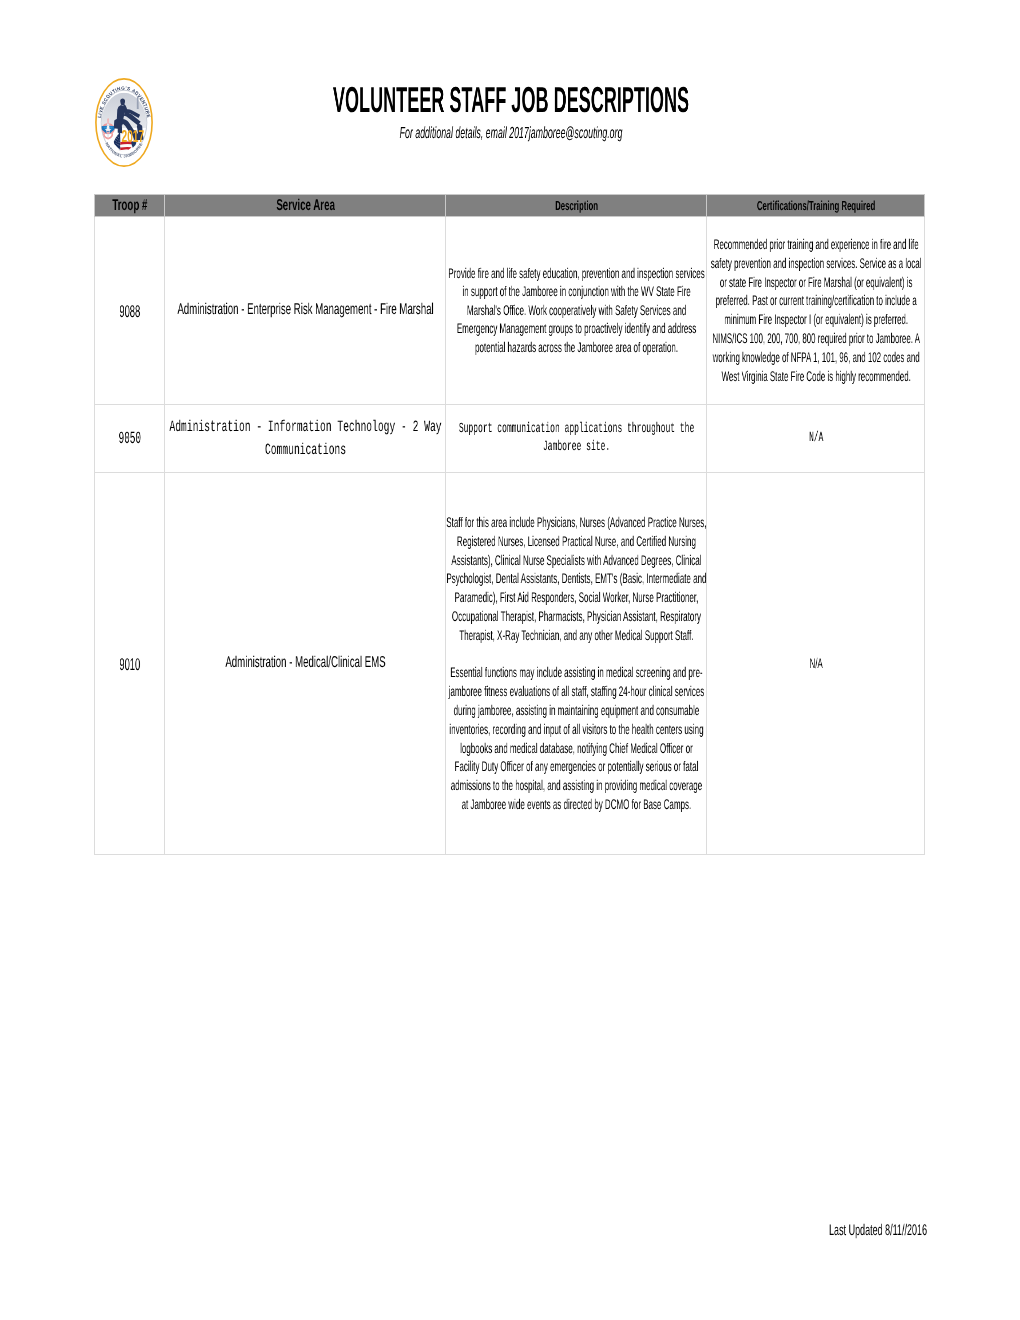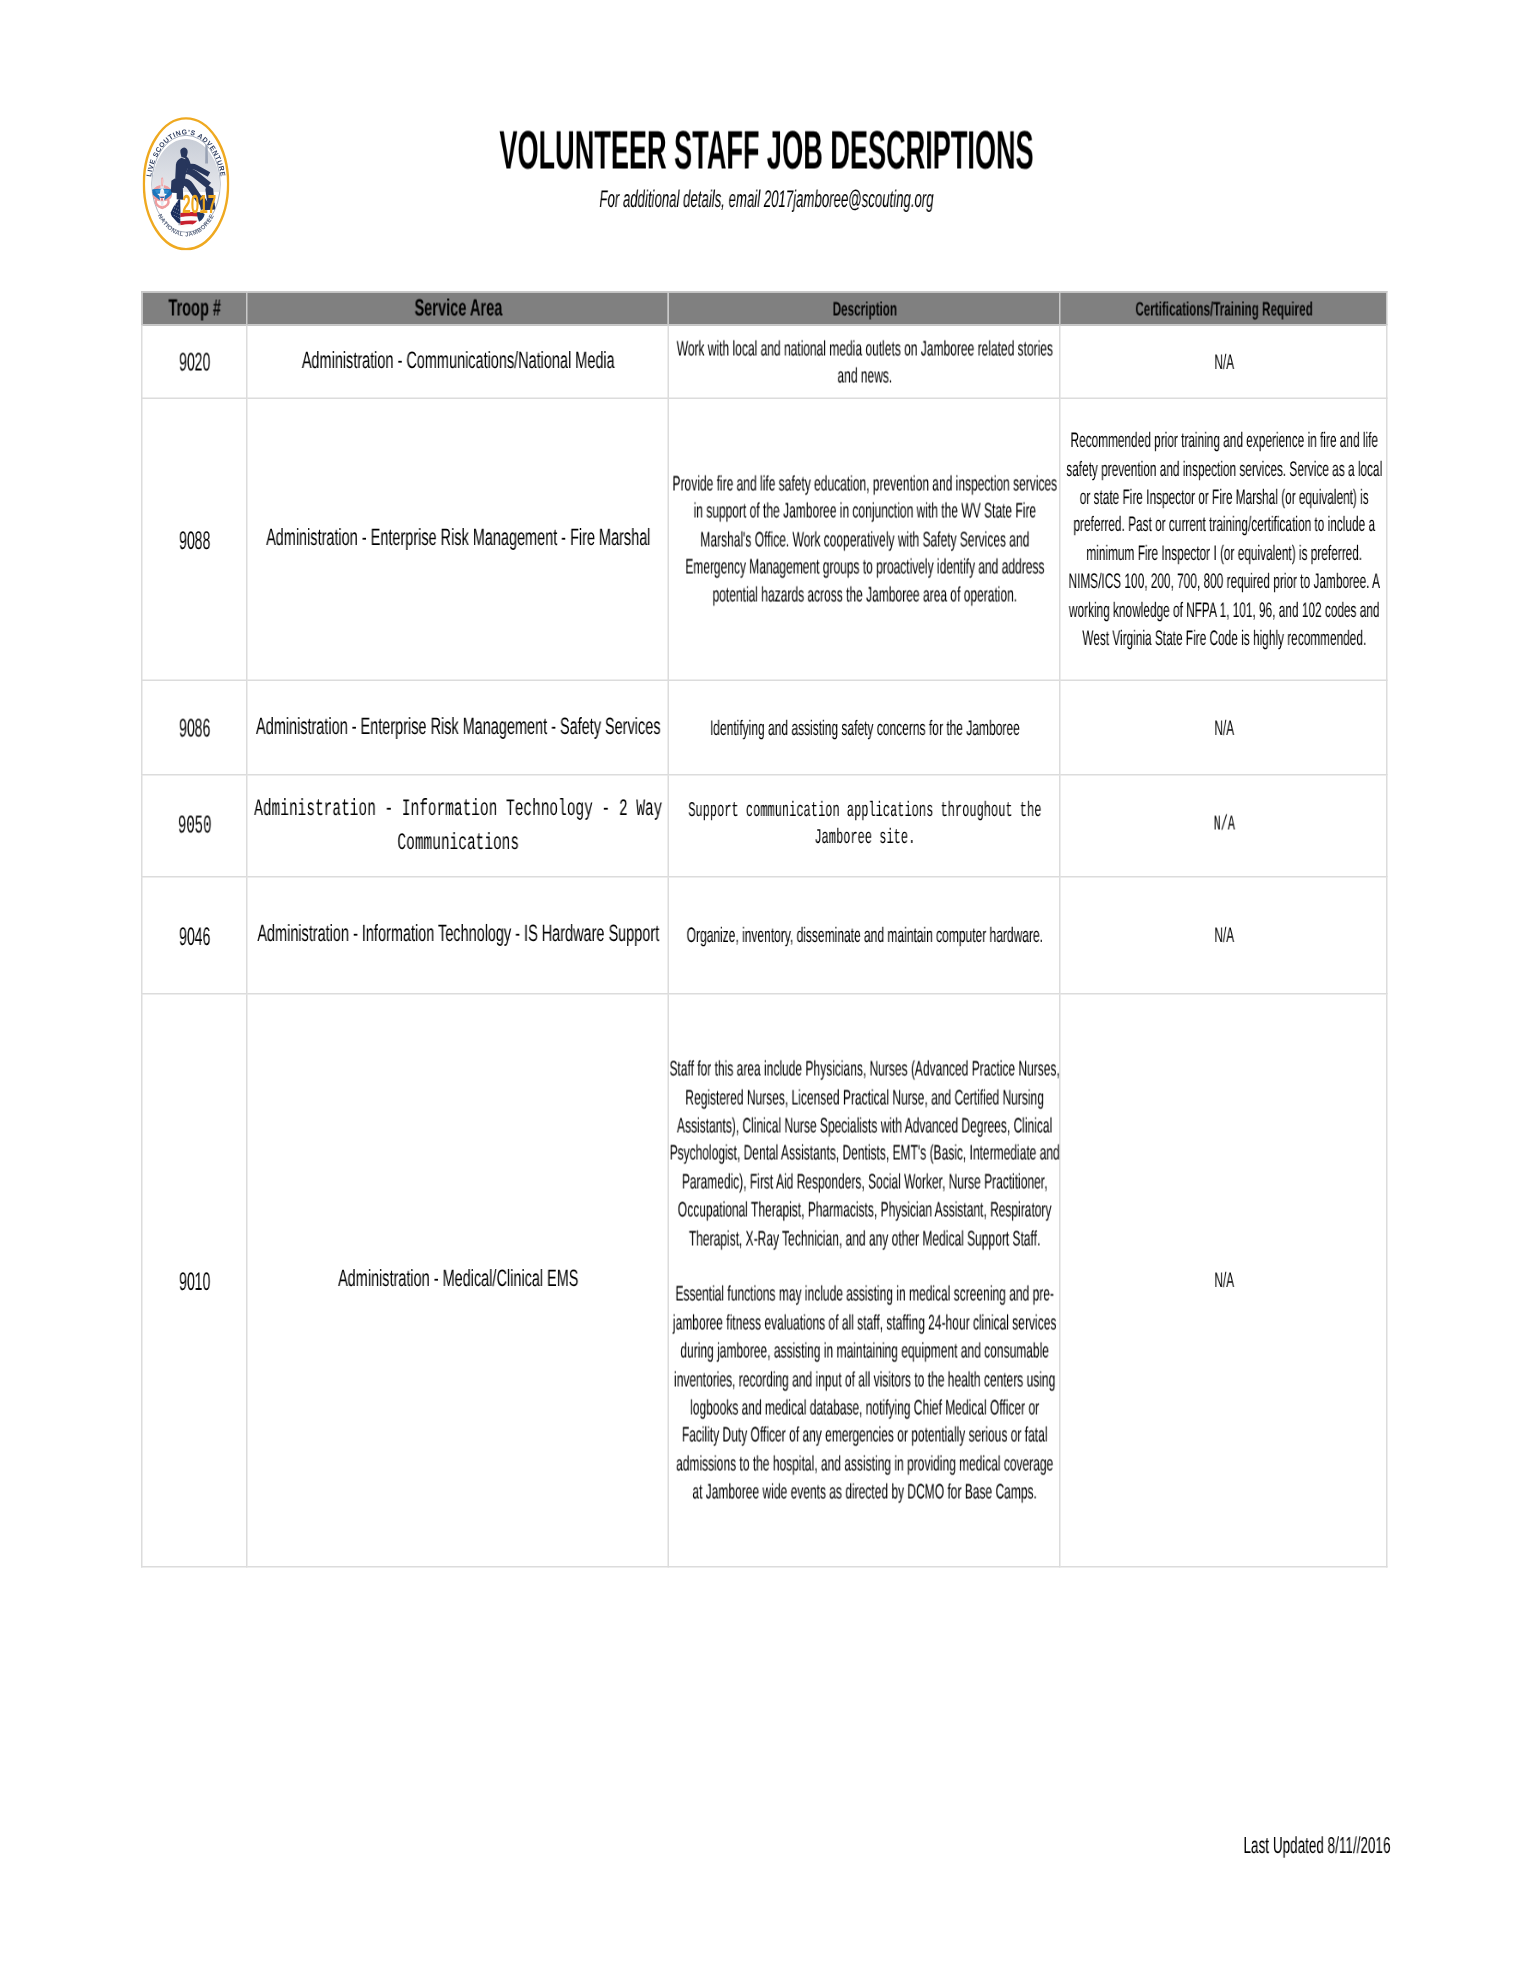--- a/index.html
+++ b/index.html
@@ -171,85 +171,43 @@
           </th>
      <th>
             <span class="sq hin" style="display: block; font-weight: bold; white-space: nowrap; font-size: 13px; line-height: 21px; text-align: center; transform: scaleX(0.6); transform-origin: left top; will-change: transform; width: 432px; margin-left: 1px;">Description</span>
           </th>
      <th>
             <span class="sq hin" style="display: block; font-weight: bold; white-space: nowrap; font-size: 13px; line-height: 21px; text-align: center; transform: scaleX(0.6); transform-origin: left top; will-change: transform; width: 360px; margin-left: 1px;">Certifications/Training Required</span>
           </th>
    </tr>
   </thead>
   <tbody>
-        <tr style="height: 49px;">
-          <td>
-            <div style="position: relative; top: 1px; font-size: 17px; line-height: 22px; transform: scaleX(0.553); transform-origin: left top; will-change: transform; white-space: nowrap; text-align: center; width: 122.242px; margin-left: 1px;">9020</div>
-          </td>
-          <td>
-            <div style="font-size: 15.7px; line-height: 22.6px; width: 444px; transform: scaleX(0.6149); transform-origin: left top; will-change: transform; text-align: center; margin-left: 4.0922px;">Administration - Communications/National Media</div>
-          </td>
-          <td>
-            <div style="font-size: 14px; line-height: 18.4px; width: 453px; transform: scaleX(0.572); transform-origin: left top; will-change: transform; text-align: center; margin-left: 1.042px;">Work with local and national media outlets on Jamboree related stories and news.</div>
-          </td>
-          <td>
-            <div style="position: relative; top: 0px; font-size: 14px; line-height: 18.8px; width: 380px; transform: scaleX(0.564); transform-origin: left top; will-change: transform; text-align: center; margin-left: 1.84px;">N/A</div>
-          </td>
-        </tr>
         <tr style="height: 188px;">
           <td>
             <div style="position: relative; top: 1px; font-size: 17px; line-height: 22px; transform: scaleX(0.553); transform-origin: left top; will-change: transform; white-space: nowrap; text-align: center; width: 122.242px; margin-left: 1px;">9088</div>
           </td>
           <td>
             <div style="font-size: 15.7px; line-height: 22.6px; width: 444px; transform: scaleX(0.6149); transform-origin: left top; will-change: transform; text-align: center; margin-left: 4.0922px;">Administration - Enterprise Risk Management - Fire Marshal</div>
           </td>
           <td>
             <div style="font-size: 14px; line-height: 18.4px; width: 453px; transform: scaleX(0.572); transform-origin: left top; will-change: transform; text-align: center; margin-left: 1.042px;">Provide fire and life safety education, prevention and inspection services in support of the Jamboree in conjunction with the WV State Fire Marshal's Office. Work cooperatively with Safety Services and Emergency Management groups to proactively identify and address potential hazards across the Jamboree area of operation.</div>
           </td>
           <td>
             <div style="position: relative; top: 0px; font-size: 14px; line-height: 18.8px; width: 380px; transform: scaleX(0.564); transform-origin: left top; will-change: transform; text-align: center; margin-left: 1.84px;">Recommended prior training and experience in fire and life safety prevention and inspection services. Service as a local or state Fire Inspector or Fire Marshal (or equivalent) is preferred. Past or current training/certification to include a minimum Fire Inspector I (or equivalent) is preferred. NIMS/ICS 100, 200, 700, 800 required prior to Jamboree. A working knowledge of NFPA 1, 101, 96, and 102 codes and West Virginia State Fire Code is highly recommended.</div>
-          </td>
-        </tr>
-        <tr style="height: 63px;">
-          <td>
-            <div style="position: relative; top: 1px; font-size: 17px; line-height: 22px; transform: scaleX(0.553); transform-origin: left top; will-change: transform; white-space: nowrap; text-align: center; width: 122.242px; margin-left: 1px;">9086</div>
-          </td>
-          <td>
-            <div style="font-size: 15.7px; line-height: 22.6px; width: 444px; transform: scaleX(0.6149); transform-origin: left top; will-change: transform; text-align: center; margin-left: 4.0922px;">Administration - Enterprise Risk Management - Safety Services</div>
-          </td>
-          <td>
-            <div style="font-size: 14px; line-height: 18.4px; width: 453px; transform: scaleX(0.572); transform-origin: left top; will-change: transform; text-align: center; margin-left: 1.042px;">Identifying and assisting safety concerns for the Jamboree</div>
-          </td>
-          <td>
-            <div style="position: relative; top: 0px; font-size: 14px; line-height: 18.8px; width: 380px; transform: scaleX(0.564); transform-origin: left top; will-change: transform; text-align: center; margin-left: 1.84px;">N/A</div>
           </td>
         </tr>
         <tr style="height: 68px; font-family: Liberation Mono, monospace;">
           <td>
             <div style="position: relative; top: 1px; font-size: 17px; line-height: 22px; transform: scaleX(0.553); transform-origin: left top; will-change: transform; white-space: nowrap; text-align: center; width: 122.242px; margin-left: 1px;">9050</div>
           </td>
           <td>
             <div style="font-size: 15.7px; line-height: 22.6px; width: 444px; transform: scaleX(0.6149); transform-origin: left top; will-change: transform; text-align: center; margin-left: 4.0922px;">Administration - Information Technology - 2 Way Communications</div>
           </td>
           <td>
             <div style="font-size: 14px; line-height: 18.4px; width: 453px; transform: scaleX(0.572); transform-origin: left top; will-change: transform; text-align: center; margin-left: 1.042px;">Support communication applications throughout the Jamboree site.</div>
-          </td>
-          <td>
-            <div style="position: relative; top: 0px; font-size: 14px; line-height: 18.8px; width: 380px; transform: scaleX(0.564); transform-origin: left top; will-change: transform; text-align: center; margin-left: 1.84px;">N/A</div>
-          </td>
-        </tr>
-        <tr style="height: 78px;">
-          <td>
-            <div style="position: relative; top: 1px; font-size: 17px; line-height: 22px; transform: scaleX(0.553); transform-origin: left top; will-change: transform; white-space: nowrap; text-align: center; width: 122.242px; margin-left: 1px;">9046</div>
-          </td>
-          <td>
-            <div style="font-size: 15.7px; line-height: 22.6px; width: 444px; transform: scaleX(0.6149); transform-origin: left top; will-change: transform; text-align: center; margin-left: 4.0922px;">Administration - Information Technology - IS Hardware Support</div>
-          </td>
-          <td>
-            <div style="font-size: 14px; line-height: 18.4px; width: 453px; transform: scaleX(0.572); transform-origin: left top; will-change: transform; text-align: center; margin-left: 1.042px;">Organize, inventory, disseminate and maintain computer hardware.</div>
           </td>
           <td>
             <div style="position: relative; top: 0px; font-size: 14px; line-height: 18.8px; width: 380px; transform: scaleX(0.564); transform-origin: left top; will-change: transform; text-align: center; margin-left: 1.84px;">N/A</div>
           </td>
         </tr>
         <tr style="height: 382px;">
           <td>
             <div style="position: relative; top: 1px; font-size: 17px; line-height: 22px; transform: scaleX(0.553); transform-origin: left top; will-change: transform; white-space: nowrap; text-align: center; width: 122.242px; margin-left: 1px;">9010</div>
           </td>
           <td>

